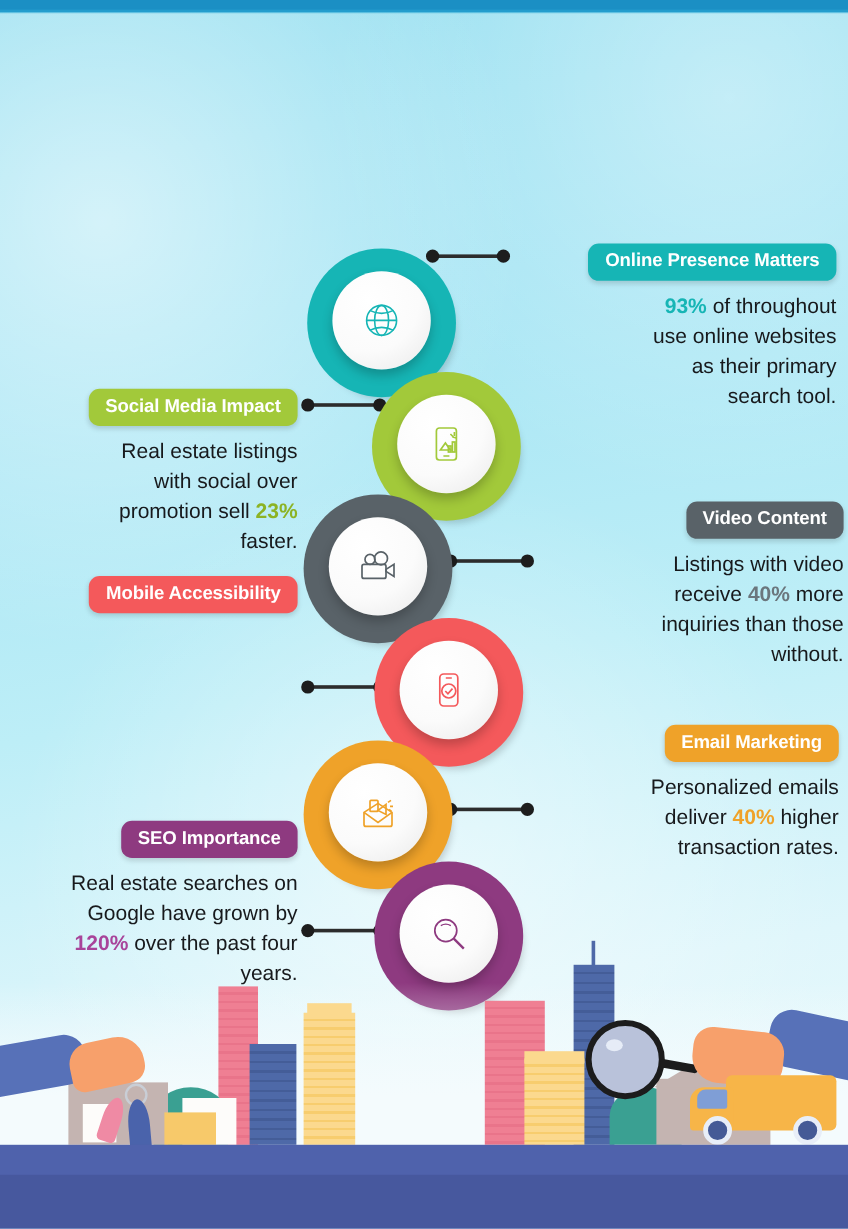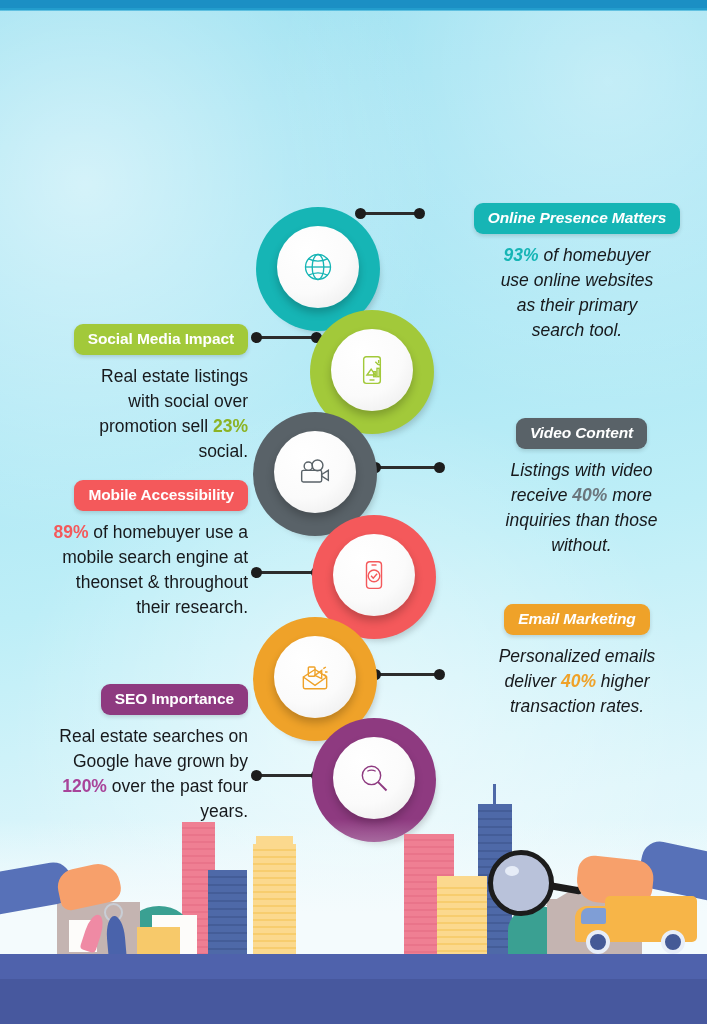--- a/index.html
+++ b/index.html
@@ -73,21 +73,21 @@
     display:inline-block; color:#fff; font-weight:bold; font-size:15.5px;
     padding:6px 14px 7px; border-radius:9px; letter-spacing:-.1px;
     box-shadow:0 2px 4px rgba(0,0,0,.14);
   }
   .body {
     margin-top:9px; font-size:17.5px; line-height:1.42; color:#17191c;
     font-weight:500;
   }
   .body b { font-weight:bold; }
   .r { text-align:right; }
-  .l { text-align:center;font-style:italic; }
+  .l { text-align:right; }
 
   
   .scene { position:absolute; left:0; bottom:0; width:707px; height:205px; }
   .ground { position:absolute; left:0; bottom:0; width:707px; height:70px; background:#4f62ac; }
   .ground2 { position:absolute; left:0; bottom:0; width:707px; height:45px; background:#47589e; }
   .sky-fade { position:absolute; left:0; bottom:70px; width:707px; height:135px;
       background:linear-gradient(180deg, rgba(238,251,253,0) 0%, #f4fbfd 70%); }
   .bldg { position:absolute; bottom:70px; }
   .bush { position:absolute; bottom:70px; border-radius:50% 50% 0 0; }
   .arm { position:absolute; background:#5771b8; }
@@ -205,55 +205,49 @@
         <circle cx="21" cy="21" r="11"></circle>
         <path d="M29 29 l10 10" stroke-width="2.4"></path>
         <path d="M16 16 q5-3 10 0" stroke-width="1.3"></path>
       </svg>
     </div>
   </div>
 
   <div class="blk l" style="left:457px;top:203px;width:240px;">
     <span class="tag" style="background:#16b5b5;">Online Presence Matters</span>
     <div class="body">
-      <b style="color:#16b5b5;">93%</b><span> of homebuyer</span><br>
+      <b style="color:#16b5b5;">93%</b><span> of throughout</span><br>
       <span>use online websites</span><br>
       <span>as their primary</span><br>
       <span>search tool.</span>
     </div>
   </div>
 
   <div class="blk r" style="left:42px;top:324px;width:206px;">
     <span class="tag" style="background:#a2c93a;">Social Media Impact</span>
     <div class="body">
       <span>Real estate listings</span><br>
       <span>with social over</span><br>
       <span>promotion sell </span><b style="color:#8cb324;">23%</b><br>
-      <span>social.</span>
+      <span>faster.</span>
     </div>
   </div>
 
   <div class="blk l" style="left:460px;top:418px;width:243px;">
     <span class="tag" style="background:#596268;">Video Content</span>
     <div class="body">
       <span>Listings with video</span><br>
       <span>receive </span><b style="color:#6b767d;">40%</b><span> more</span><br>
       <span>inquiries than those</span><br>
       <span>without.</span>
     </div>
   </div>
 
   <div class="blk r" style="left:14px;top:480px;width:234px;">
     <span class="tag" style="background:#f4595b;">Mobile Accessibility</span>
-    <div class="body">
-      <b style="color:#f4595b;">89%</b><span> of homebuyer use a</span><br>
-      <span>mobile search engine at</span><br>
-      <span>theonset &amp; throughout</span><br>
-      <span>their research.</span>
-    </div>
   </div>
 
   <div class="blk l" style="left:455px;top:604px;width:244px;">
     <span class="tag" style="background:#efa229;">Email Marketing</span>
     <div class="body">
       <span>Personalized emails</span><br>
       <span>deliver </span><b style="color:#efa229;">40%</b><span> higher</span><br>
       <span>transaction rates.</span>
     </div>
   </div>

